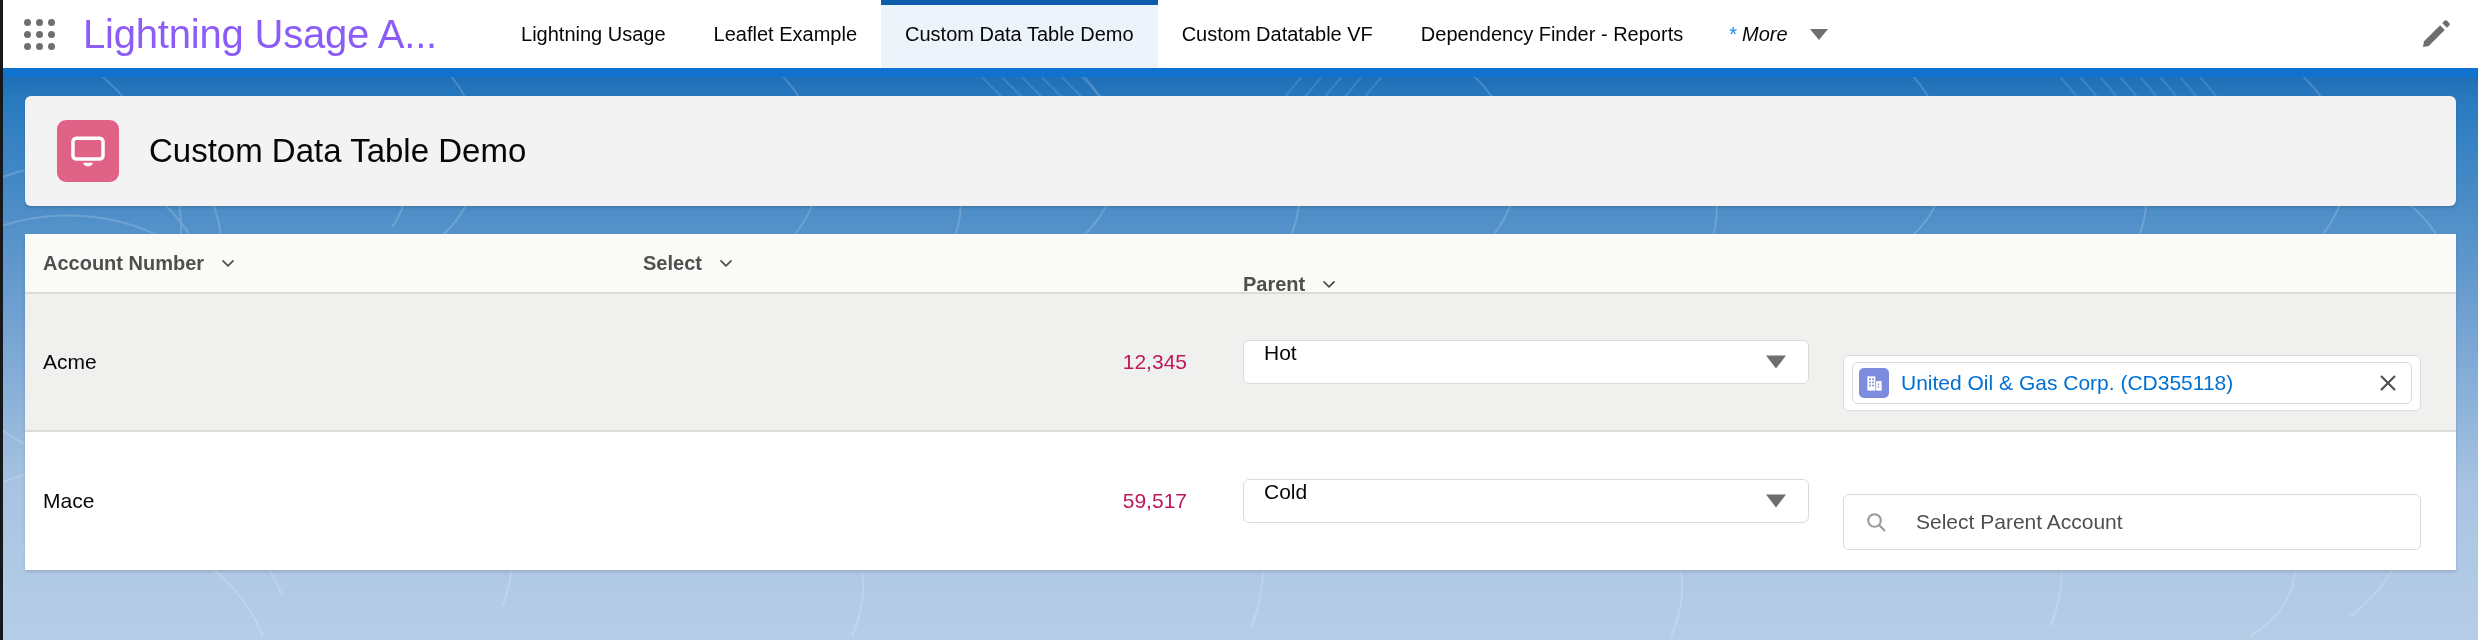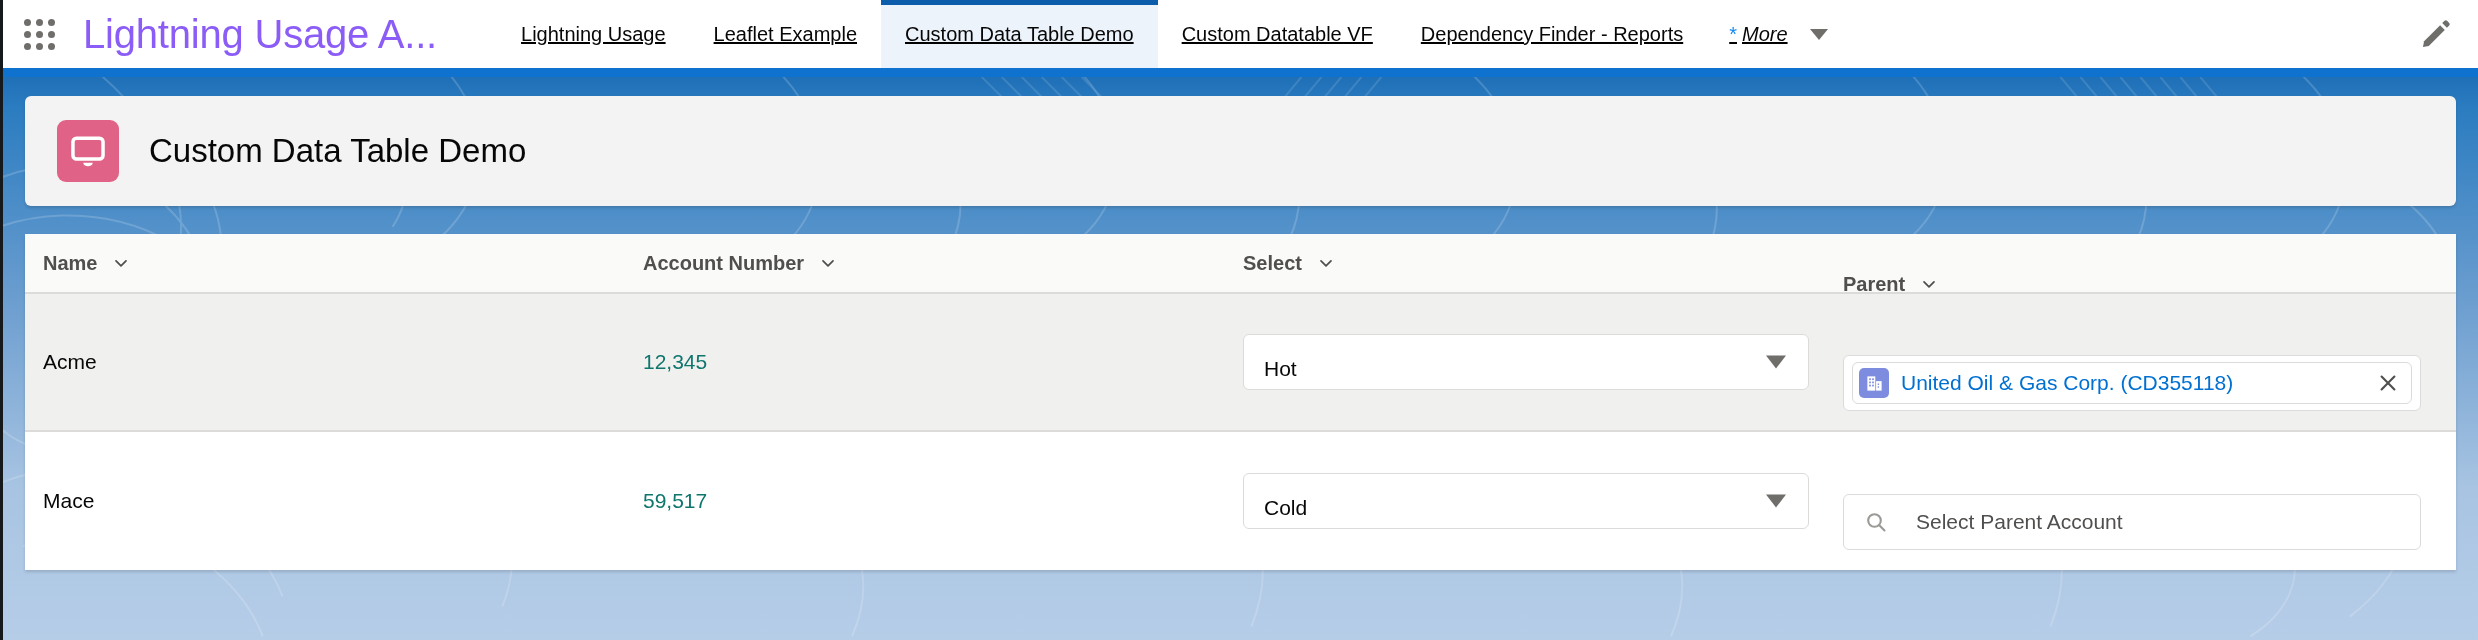--- a/index.html
+++ b/index.html
@@ -55,21 +55,20 @@
     flex: 0 0 auto;
   }
 
   .nav-tabs {
     display: flex;
     align-items: stretch;
     height: 68px;
     margin-left: 60px;
     flex: 1 1 auto;
     min-width: 0;
-    text-decoration: underline;
   }
 
   .nav-tab {
     position: relative;
     display: flex;
     align-items: center;
     padding: 0 24px;
     font-size: 20px;
     color: #080707;
     white-space: nowrap;
@@ -222,36 +221,36 @@
   .col-rating  { width: 600px; flex: 0 0 600px; }
   .col-parent  { flex: 1 1 auto; margin-top: 42px; }
 
   .cell-text {
     font-size: 21px;
     color: #080707;
     margin-top: 32px;
   }
   .cell-num {
     font-size: 21px;
-    color: #0f766e;
-    text-align: left;
+    color: #be185d;
+    text-align: right;
     display: block;
     padding-right: 20px;
   }
 
   
   .sf-select {
     position: relative;
-    height: 56px;
+    height: 44px;
     background: #ffffff;
     border: 1px solid #dddbda;
     border-radius: 6px;
     display: flex;
-    align-items: flex-end;
-    padding: 8px 20px;
+    align-items: flex-start;
+    padding: 0 20px;
     width: 566px;
     cursor: pointer;
   }
   .sf-select .sel-value {
     font-size: 21px;
     color: #080707;
   }
   .sf-select .sel-caret {
     position: absolute;
     right: 22px;
@@ -464,28 +463,20 @@
           <rect x="2.5" y="4" width="19" height="13" rx="2.2" fill="none" stroke="#ffffff" stroke-width="2.2"></rect>
           <path d="M9 19.4h6c0 1.3-1.3 2.3-3 2.3s-3-1-3-2.3z" fill="#ffffff"></path>
         </svg>
       </div>
       <h1 class="page-title">Custom Data Table Demo</h1>
     </div>
 
     <div class="table-card">
 
       <div class="dt-row dt-head">
-        <div class="dt-cell col-name">
-          <span>Name</span>
-          <span class="sort-caret">
-            <svg width="20" height="20" viewBox="0 0 24 24">
-                <path d="M6 9.5l6 6 6-6" fill="none" stroke="#514f4d" stroke-width="2.1" stroke-linecap="round" stroke-linejoin="round"></path>
-              </svg>
-          </span>
-        </div>
         <div class="dt-cell col-acctnum">
           <span>Account Number</span>
           <span class="sort-caret">
             <svg width="20" height="20" viewBox="0 0 24 24">
                 <path d="M6 9.5l6 6 6-6" fill="none" stroke="#514f4d" stroke-width="2.1" stroke-linecap="round" stroke-linejoin="round"></path>
               </svg>
           </span>
         </div>
         <div class="dt-cell col-rating">
           <span>Select</span>

